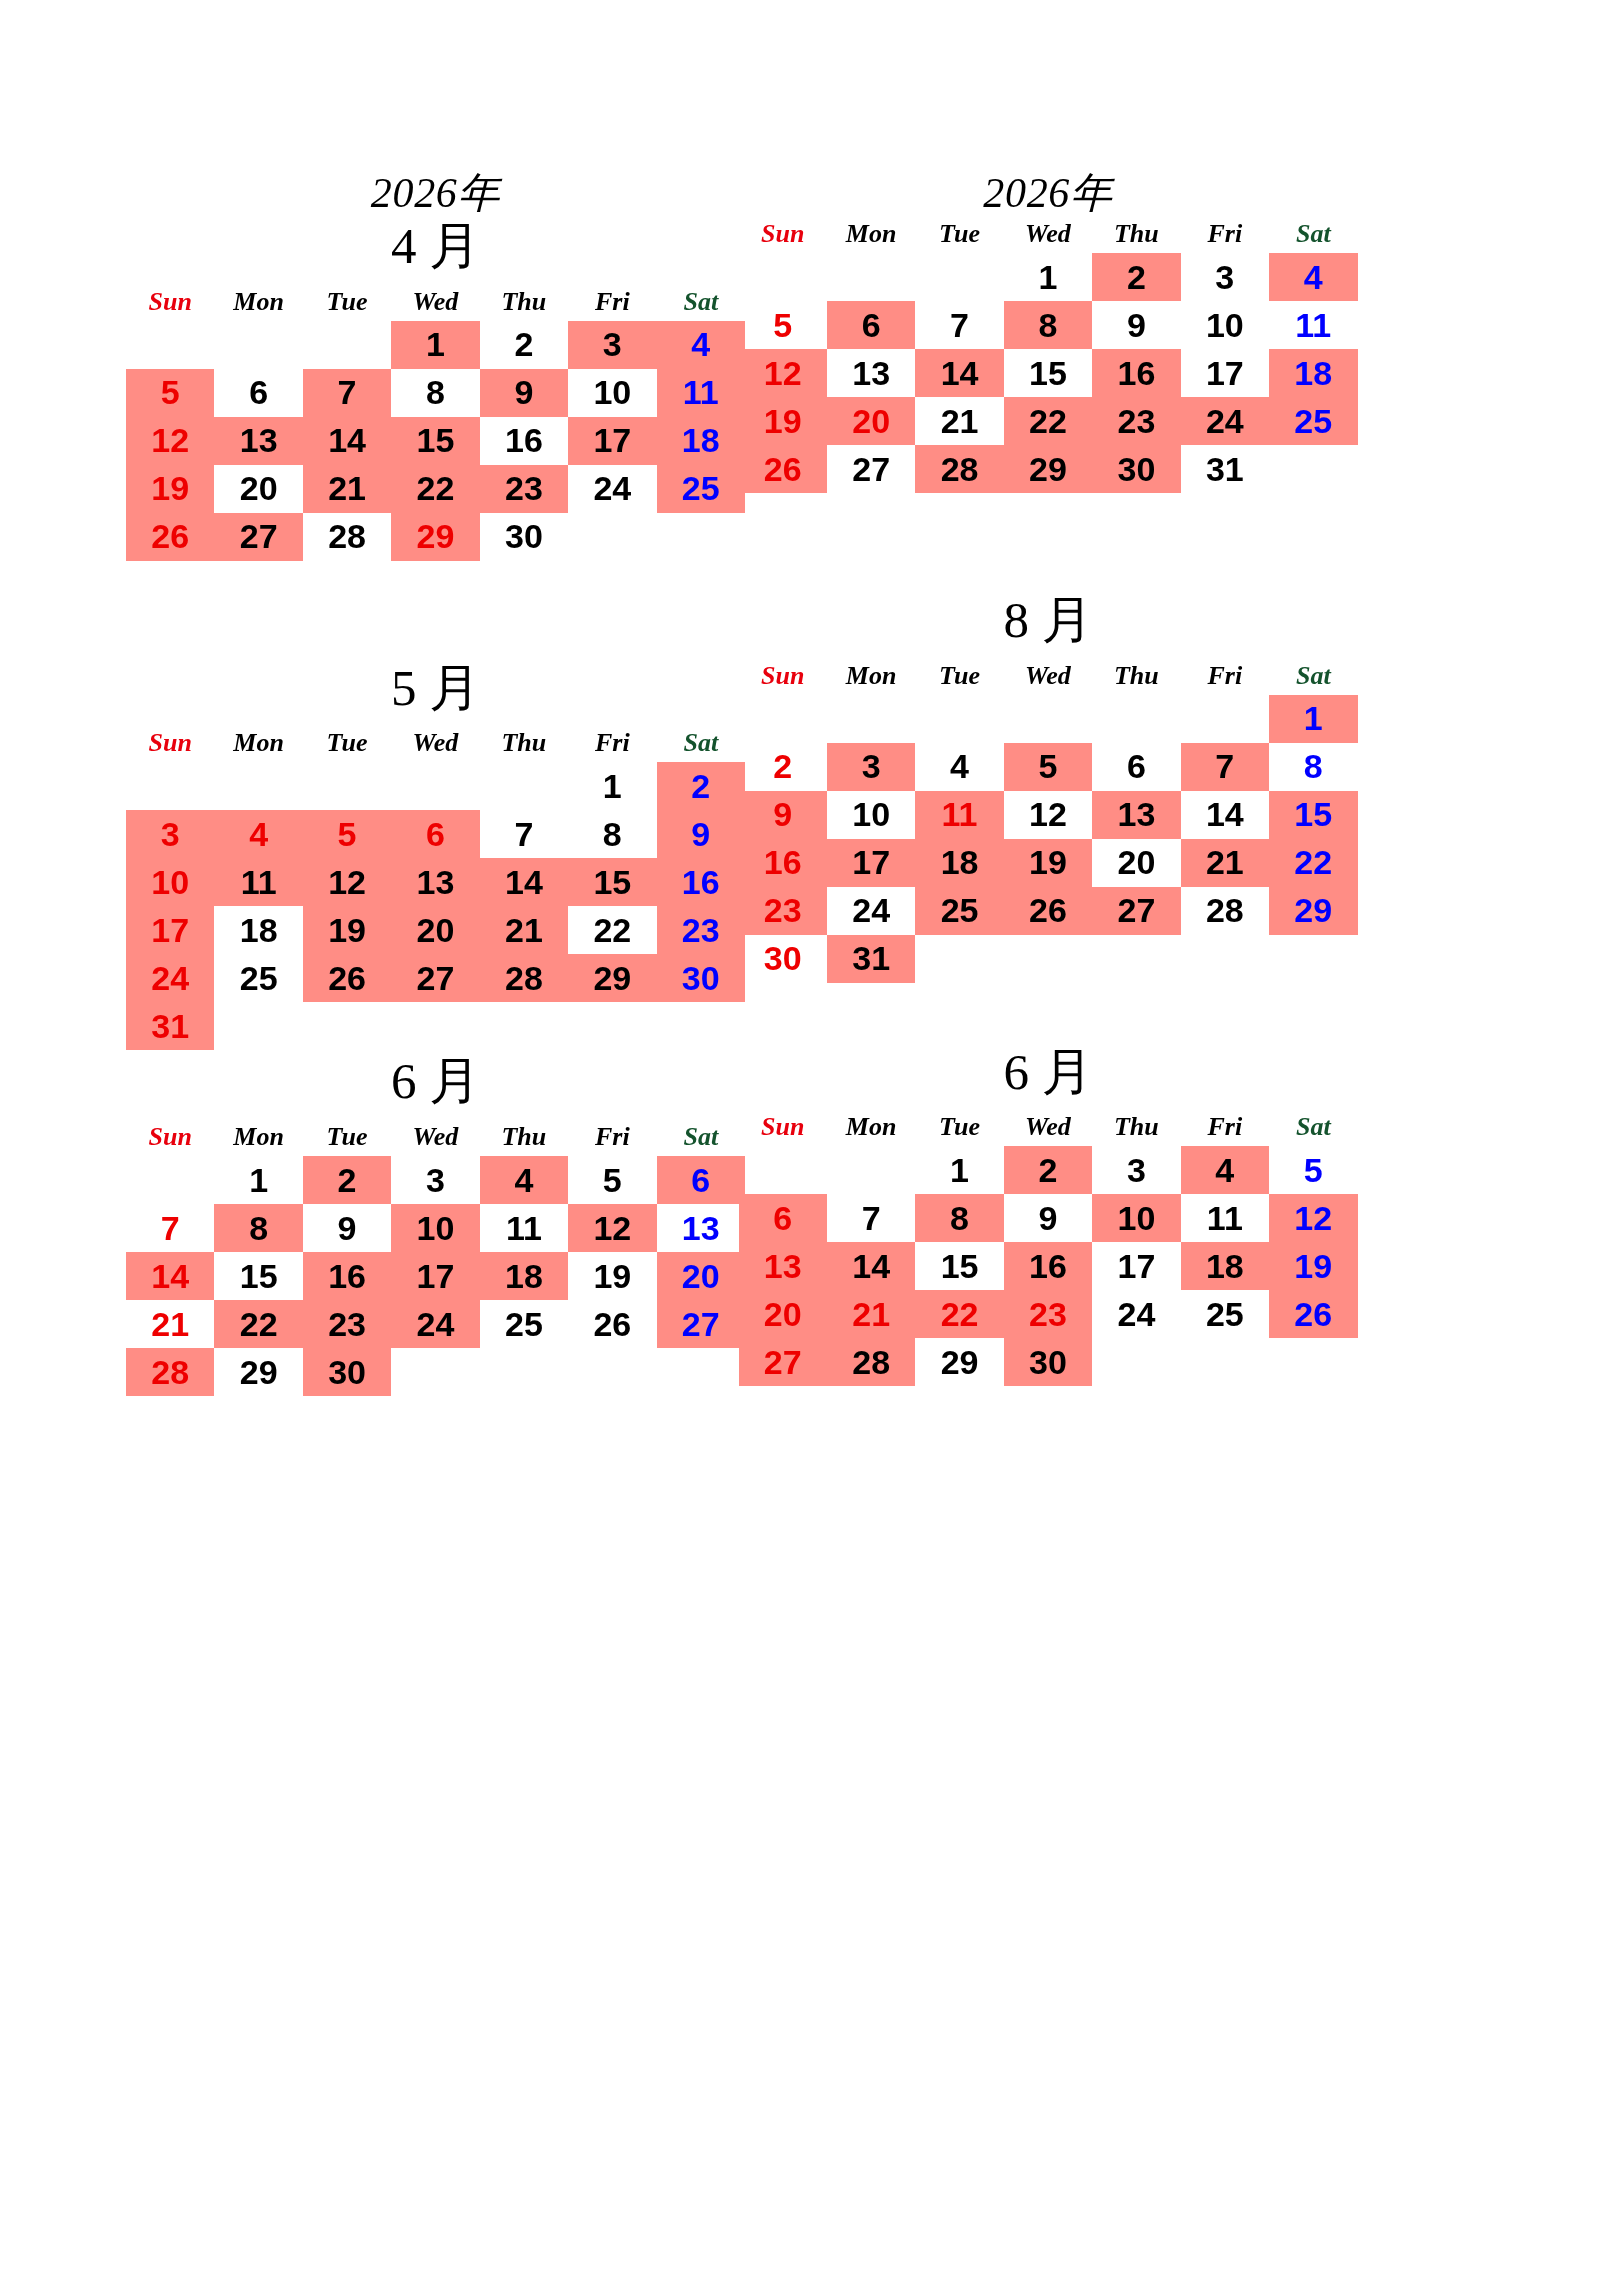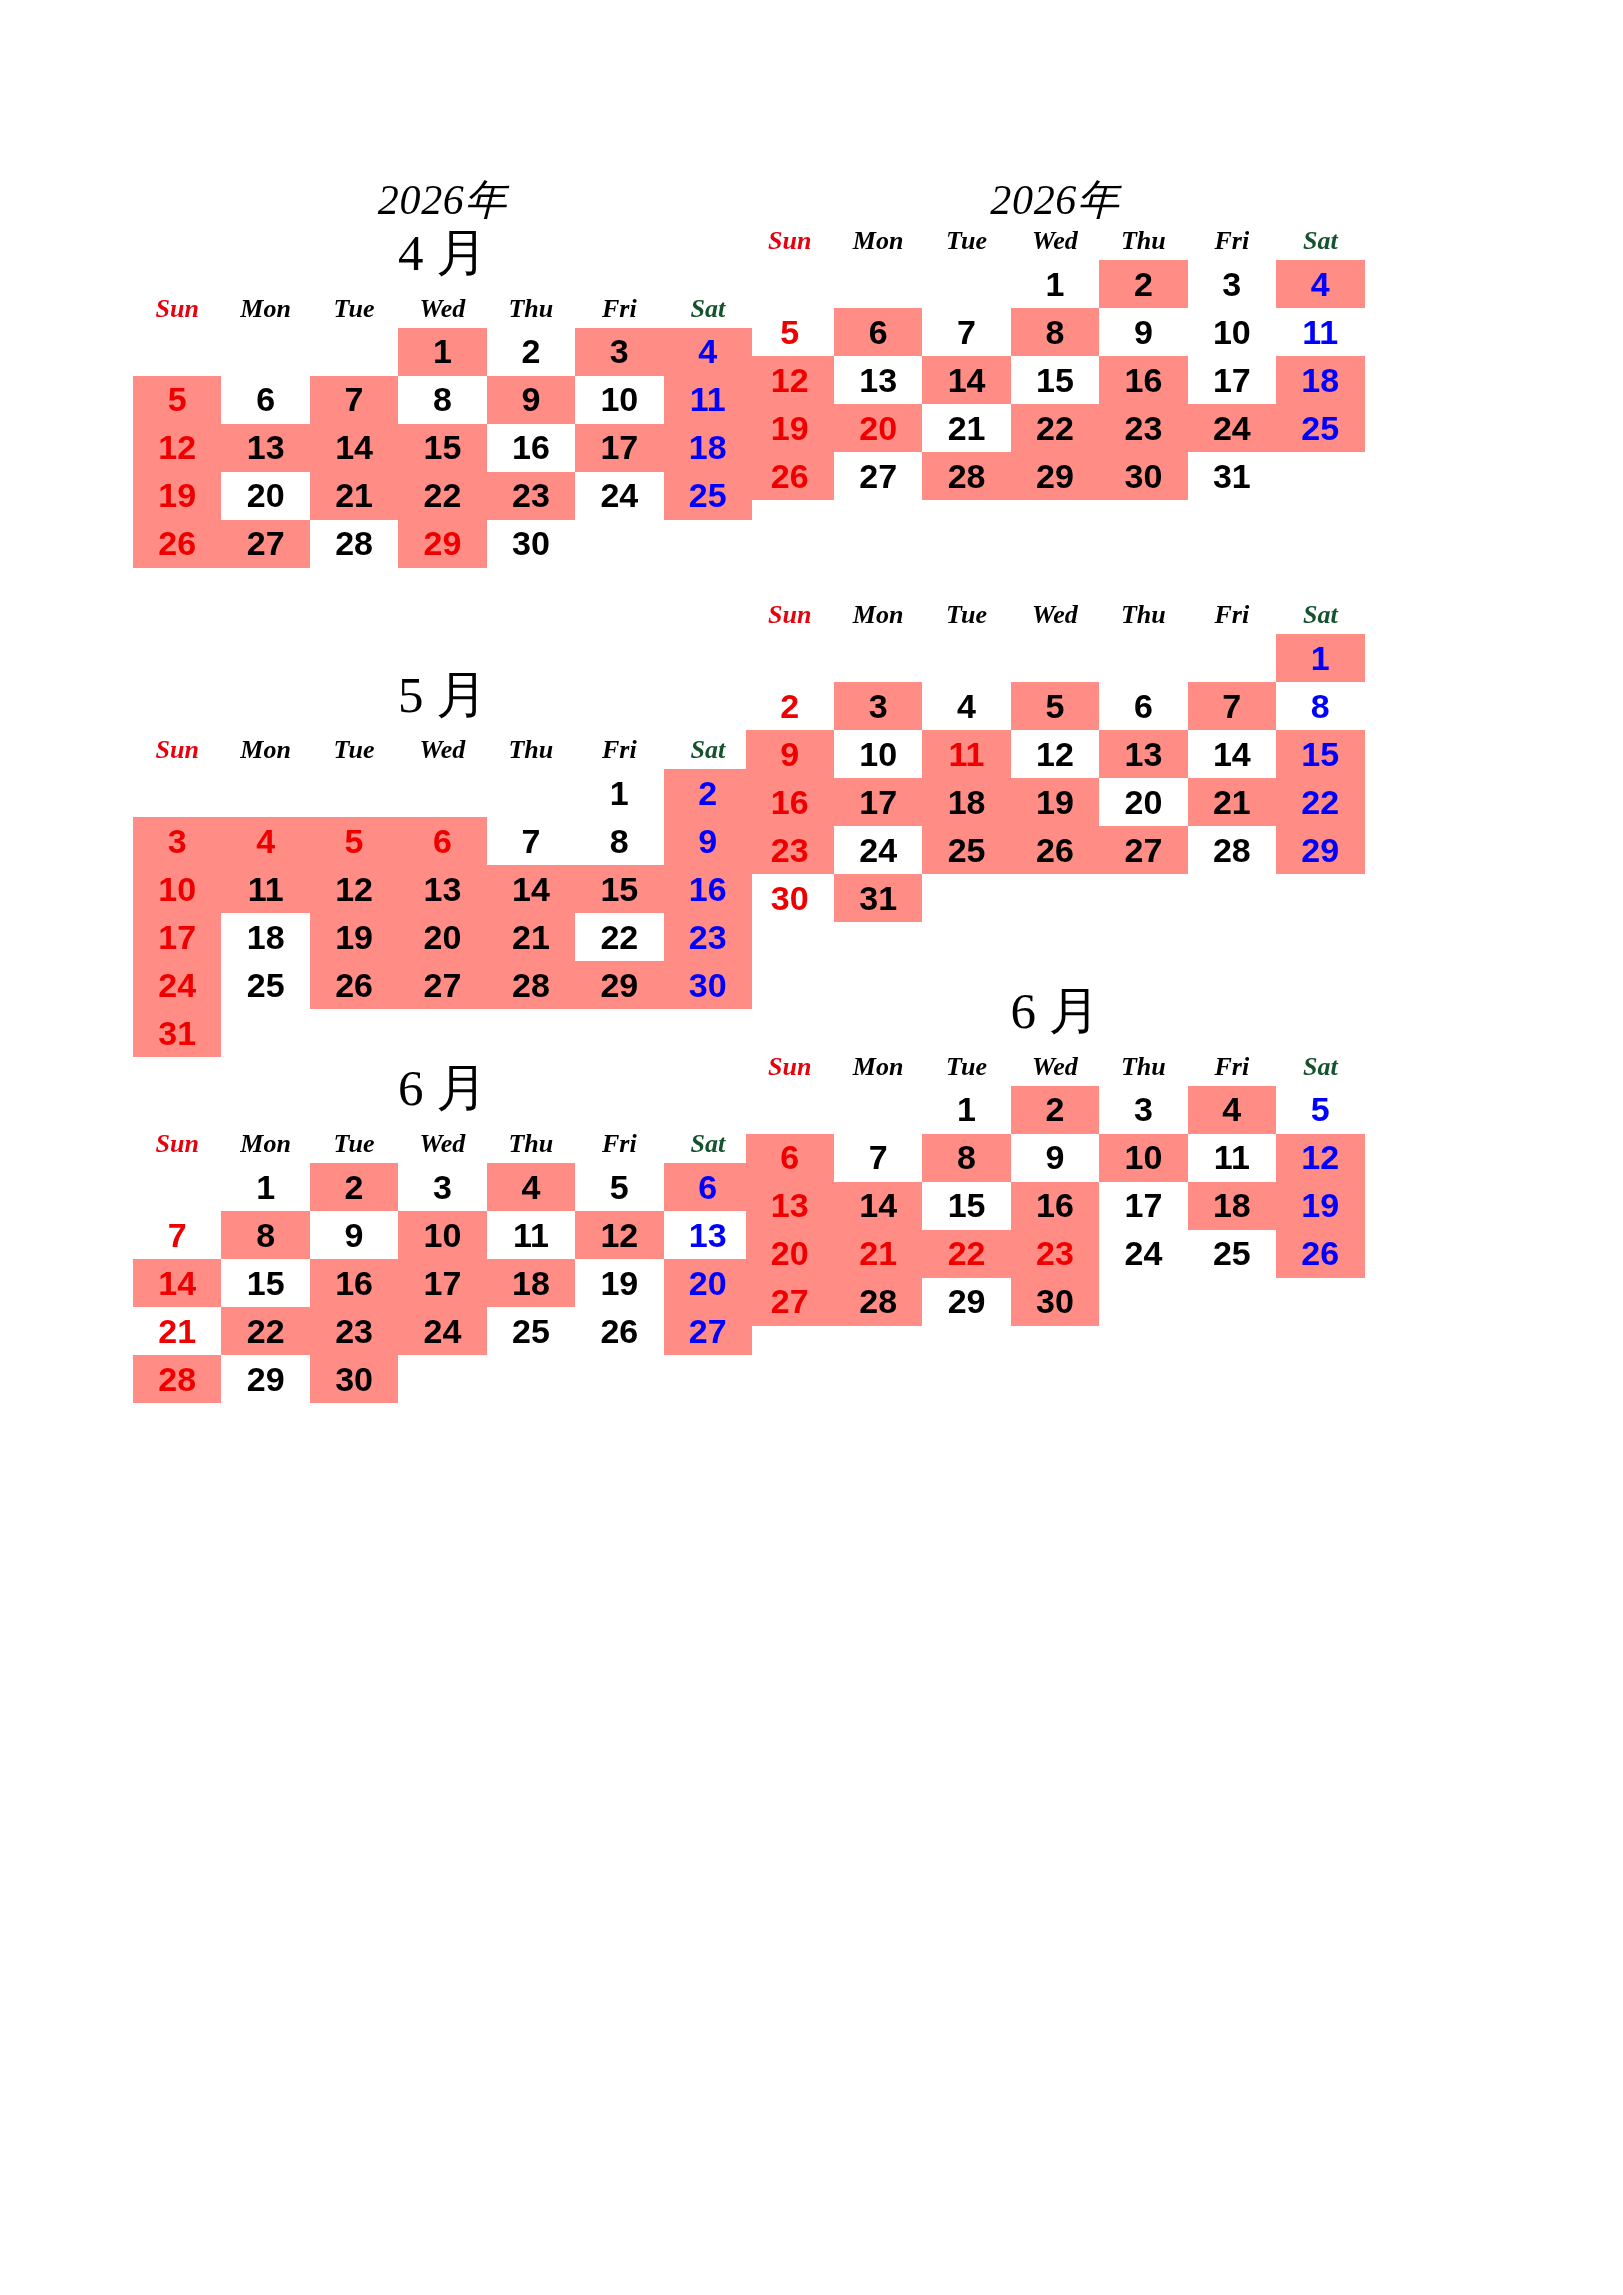--- a/index.html
+++ b/index.html
@@ -12,21 +12,21 @@
     height: 2295px;
     font-family: "Liberation Serif", serif;
     position: relative;
     overflow: hidden;
   }
   .page {
     position: relative;
     width: 1344px;
     height: 2295px;
     box-sizing: border-box;
-    padding: 11px;
+    padding: 4px;
   }
   .columns {
     display: flex;
     flex-direction: row;
     justify-content: flex-start;
     padding-top: 167px;
     padding-left: 122px;
   }
   .col {
     width: 772px;
@@ -364,20 +364,21 @@
                 <td class="hl">28</td>
                 <td class="hl">29</td>
                 <td class="hl">30</td>
                 <td class="">31</td>
                 <td class="empty"></td>
               </tr>
             </tbody>
           </table>
         </div>
       <div class="month-block m-aug">
+          <div class="month-line">8 月</div>
           <table class="grid">
             <thead>
               <tr>
                 <th class="sun">Sun</th>
                 <th class="">Mon</th>
                 <th class="">Tue</th>
                 <th class="">Wed</th>
                 <th class="">Thu</th>
                 <th class="">Fri</th>
                 <th class="sat">Sat</th>

